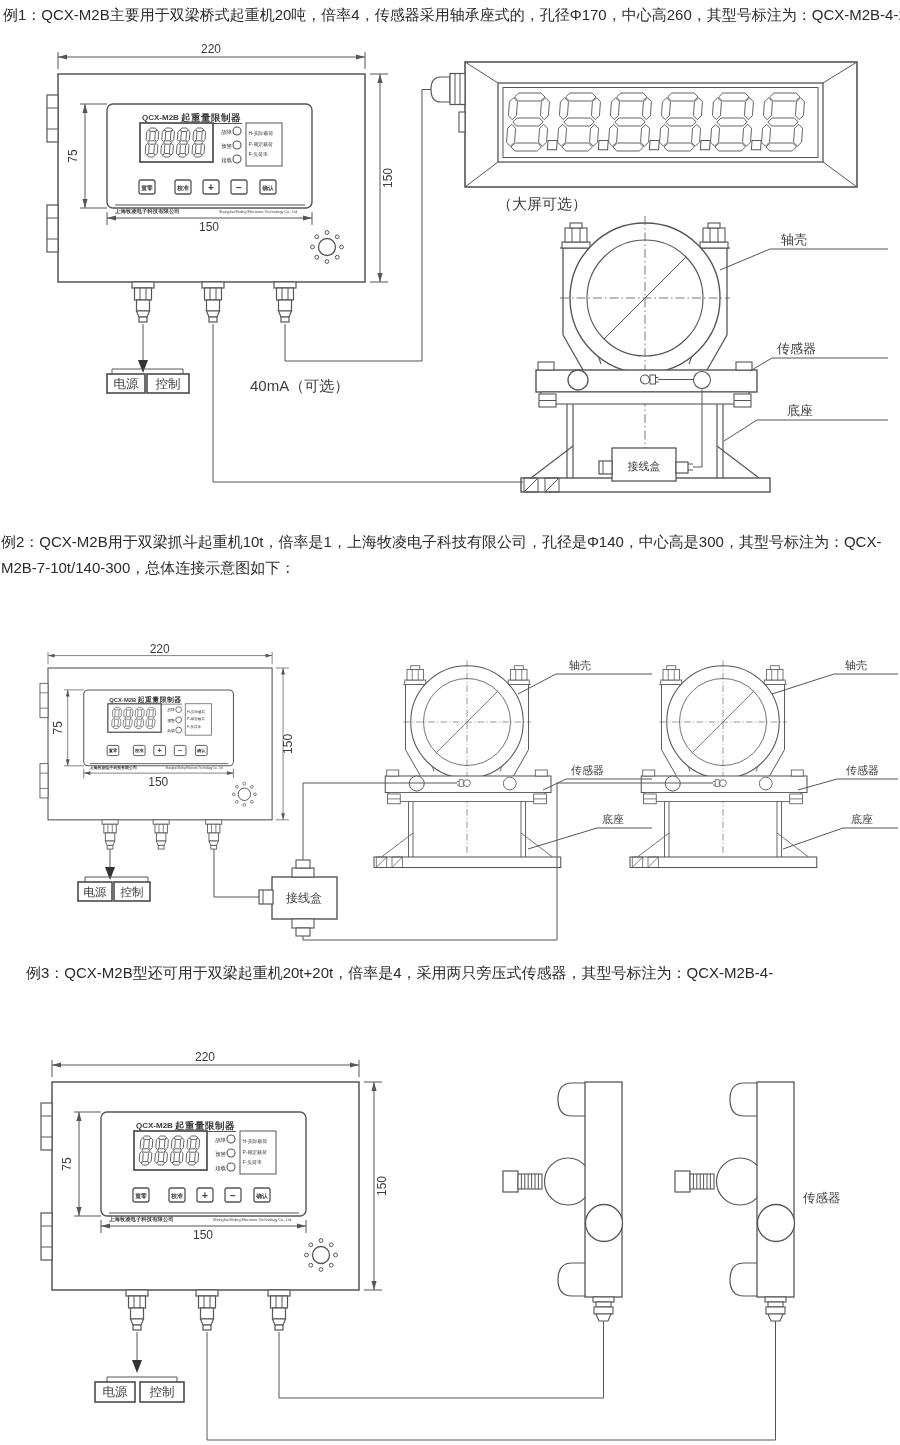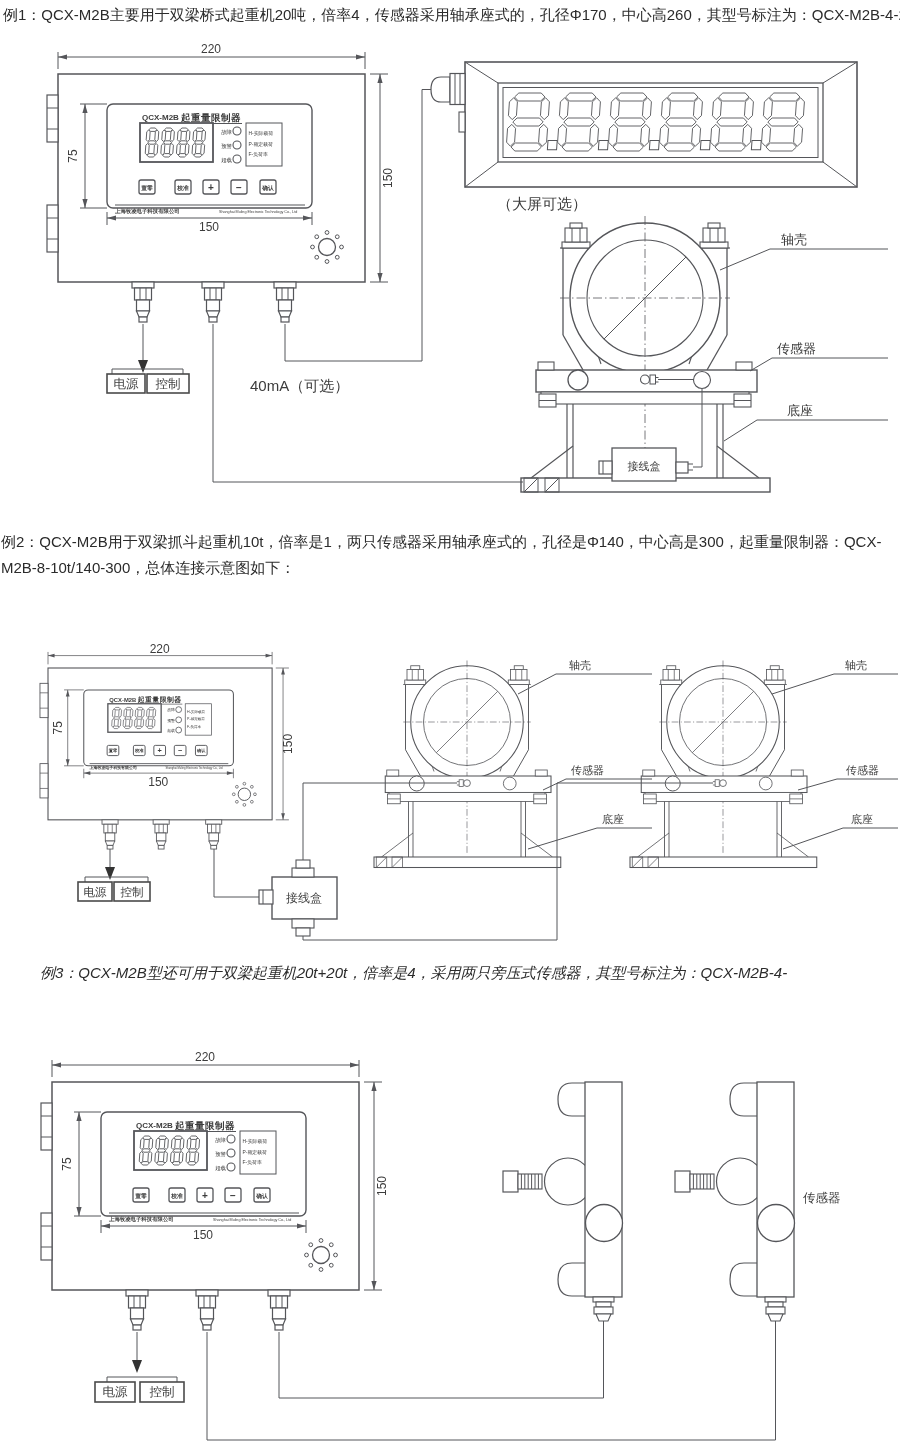--- a/index.html
+++ b/index.html
@@ -1,36 +1,36 @@
 <!DOCTYPE html>
 <html><head>
 <meta charset="utf-8">
 <style>
   html,body{margin:0;padding:0;background:#fff;}
   .page{position:relative;width:900px;height:1445px;background:#fff;overflow:hidden;
         font-family:"Liberation Sans",sans-serif;}
   .para{position:absolute;font-size:15px;line-height:26px;color:#2b2b2b;white-space:nowrap;}
-  .indent{padding-left:39px;font-style:italic;}
+  .indent{padding-left:25px;}
   svg{position:absolute;top:0;left:0;}
   svg text{font-family:"Liberation Sans",sans-serif;fill:#3c3c3c;}
   .ld{fill:none;stroke:#55565a;stroke-width:1;}
   .bx{fill:#fff;stroke:#4a4a4a;stroke-width:1.6;}
 </style>
 </head>
 <body>
 
 <div class="page">
 
   <div class="para" style="top:2px;left:3px">
     <div>例1：QCX-M2B主要用于双梁桥式起重机20吨，倍率4，传感器采用轴承座式的，孔径Φ170，中心高260，其型号标注为：QCX-M2B-4-20t/170-260。</div>
   </div>
 
   <div class="para" style="top:529px;left:1px">
-    <div>例2：QCX-M2B用于双梁抓斗起重机10t，倍率是1，两只传感器采用轴承座式的，孔径是Φ140，中心高是300，起重量限制器：QCX-</div>
-    <div>M2B-8-10t/140-300，总体连接示意图如下：</div>
+    <div>例2：QCX-M2B用于双梁抓斗起重机10t，倍率是1，上海牧凌电子科技有限公司，孔径是Φ140，中心高是300，其型号标注为：QCX-</div>
+    <div>M2B-7-10t/140-300，总体连接示意图如下：</div>
   </div>
 
   <div class="para" style="top:960px;left:1px">
     <div class="indent">例3：QCX-M2B型还可用于双梁起重机20t+20t，倍率是4，采用两只旁压式传感器，其型号标注为：QCX-M2B-4-</div>
   </div>
 
   <svg width="900" height="1445" viewBox="0 0 900 1445">
     <g id="gen">
         <g transform="translate(58 74) scale(1)">
           <rect x="0" y="0" width="307" height="208" stroke="#55565a" stroke-width="1.5" fill="#fff" rx="0"></rect>

